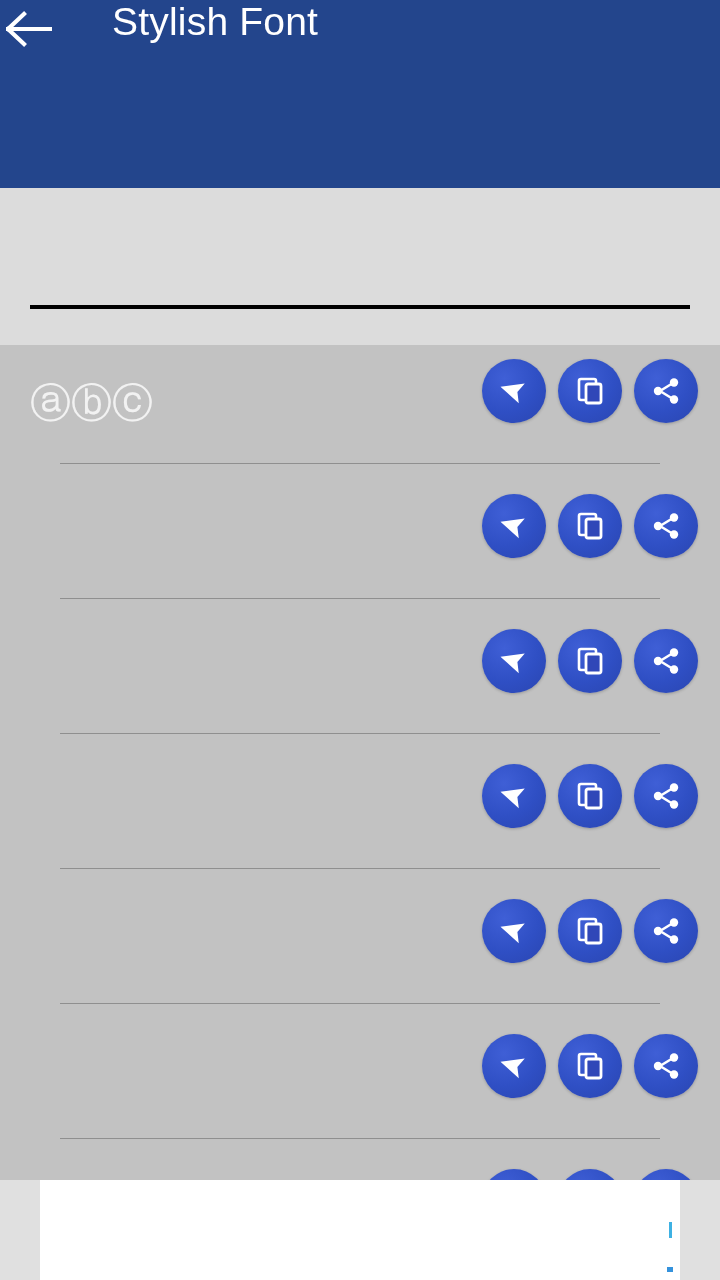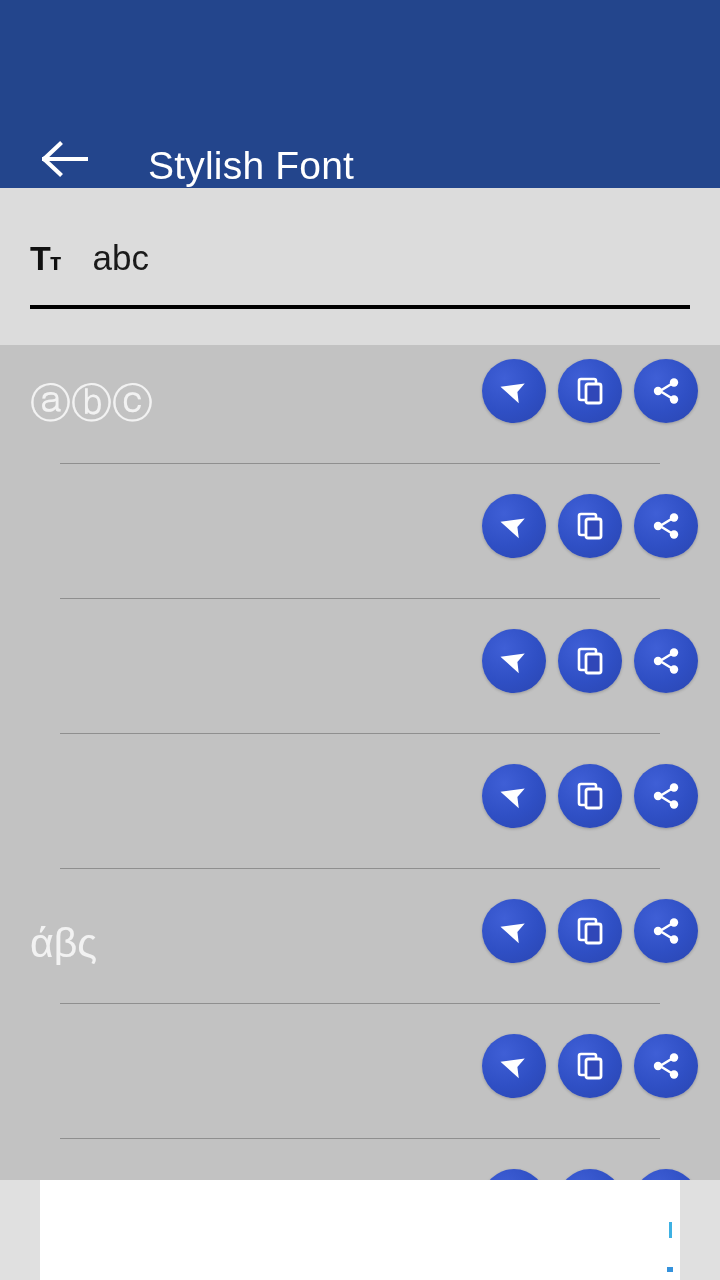--- a/index.html
+++ b/index.html
@@ -21,22 +21,21 @@
   }
 
   
   .appbar {
     position: absolute;
     left: 0; top: 0;
     width: 720px;
     height: 188px;
     background: #23458c;
     display: flex;
-    align-items: flex-end;
-    padding-left: 36px;
+    align-items: flex-start;
     box-sizing: border-box;
   }
   .back-btn {
     width: 58px;
     height: 58px;
     display: flex;
     align-items: center;
     justify-content: center;
     flex: 0 0 auto;
   }
@@ -198,24 +197,20 @@
       <span>
         <svg width="46" height="36" viewBox="0 0 46 36" aria-hidden="true">
           <path d="M2 18 L18 3 M2 18 L18 33 M2 18 L45 18" stroke="#ffffff" stroke-width="4.2" fill="none" stroke-linecap="square" stroke-linejoin="miter"></path>
         </svg>
       </span>
     </div>
     <div class="appbar-title">Stylish Font</div>
   </div>
 
   <div class="input-area">
-    <div class="input-row">
-      <span class="format-icon"><span>T</span><span class="small">т</span></span>
-      <span class="input-value">abc</span>
-    </div>
     <div class="input-underline"></div>
   </div>
 
   <div class="font-list">
 
     <div class="font-row">
       <div class="font-sample">ⓐⓑⓒ</div>
       <div class="row-actions">
         <button class="action-btn">
           <span>
@@ -337,21 +332,20 @@
               <circle cx="24" cy="7.5" r="4.2" fill="#ffffff"></circle>
               <circle cx="24" cy="24.5" r="4.2" fill="#ffffff"></circle>
             </svg>
           </span>
         </button>
       </div>
       <div class="row-divider"></div>
     </div>
 
     <div class="font-row">
-      <div class="font-sample">άβς</div>
       <div class="row-actions">
         <button class="action-btn">
           <span>
             <svg width="34" height="34" viewBox="0 0 34 34" aria-hidden="true">
               <path d="M7 7 L30 15.5 L19.5 19.5 L15.5 30 Z" fill="#ffffff" transform="rotate(-28 17 17)"></path>
             </svg>
           </span>
         </button>
         <button class="action-btn">
           <span>

